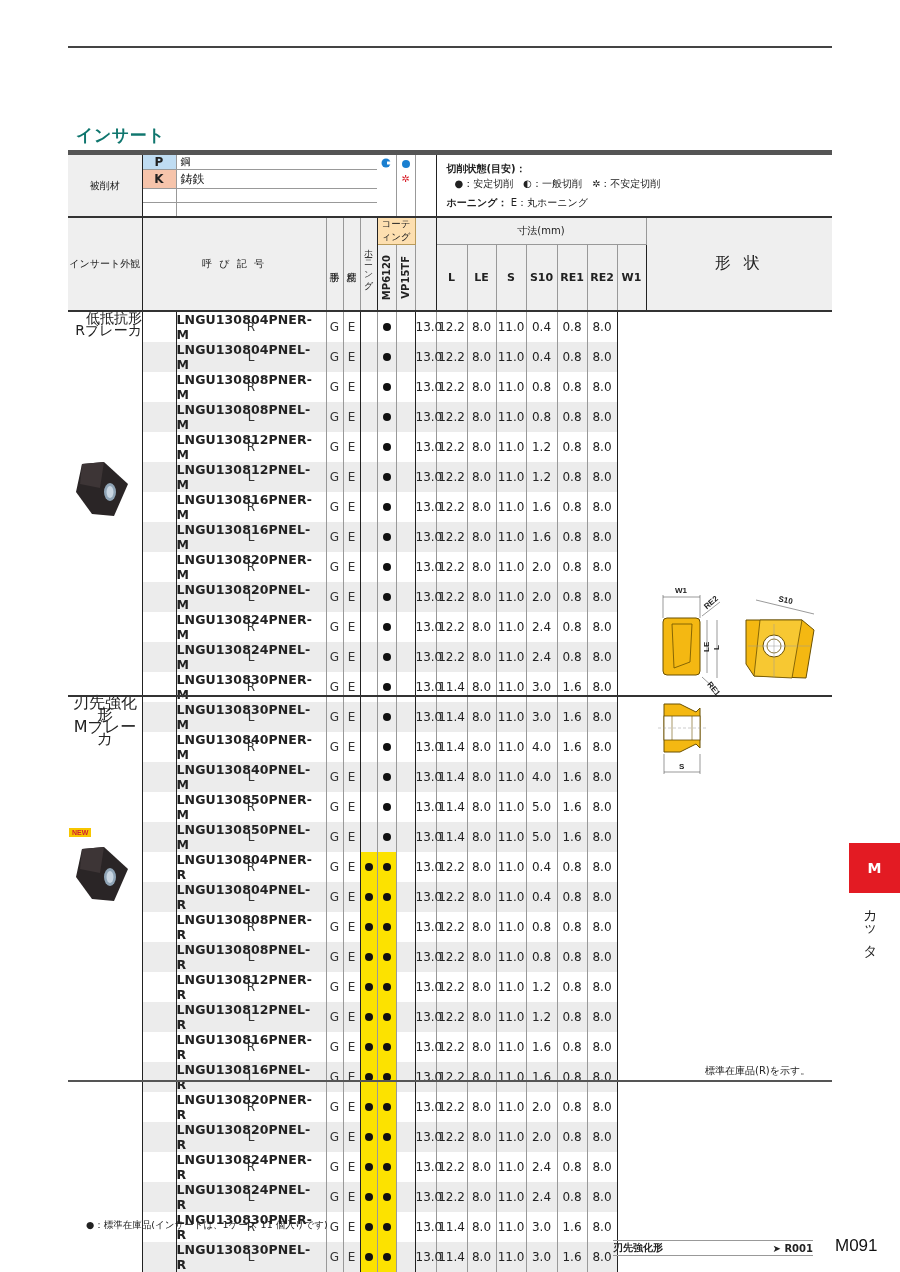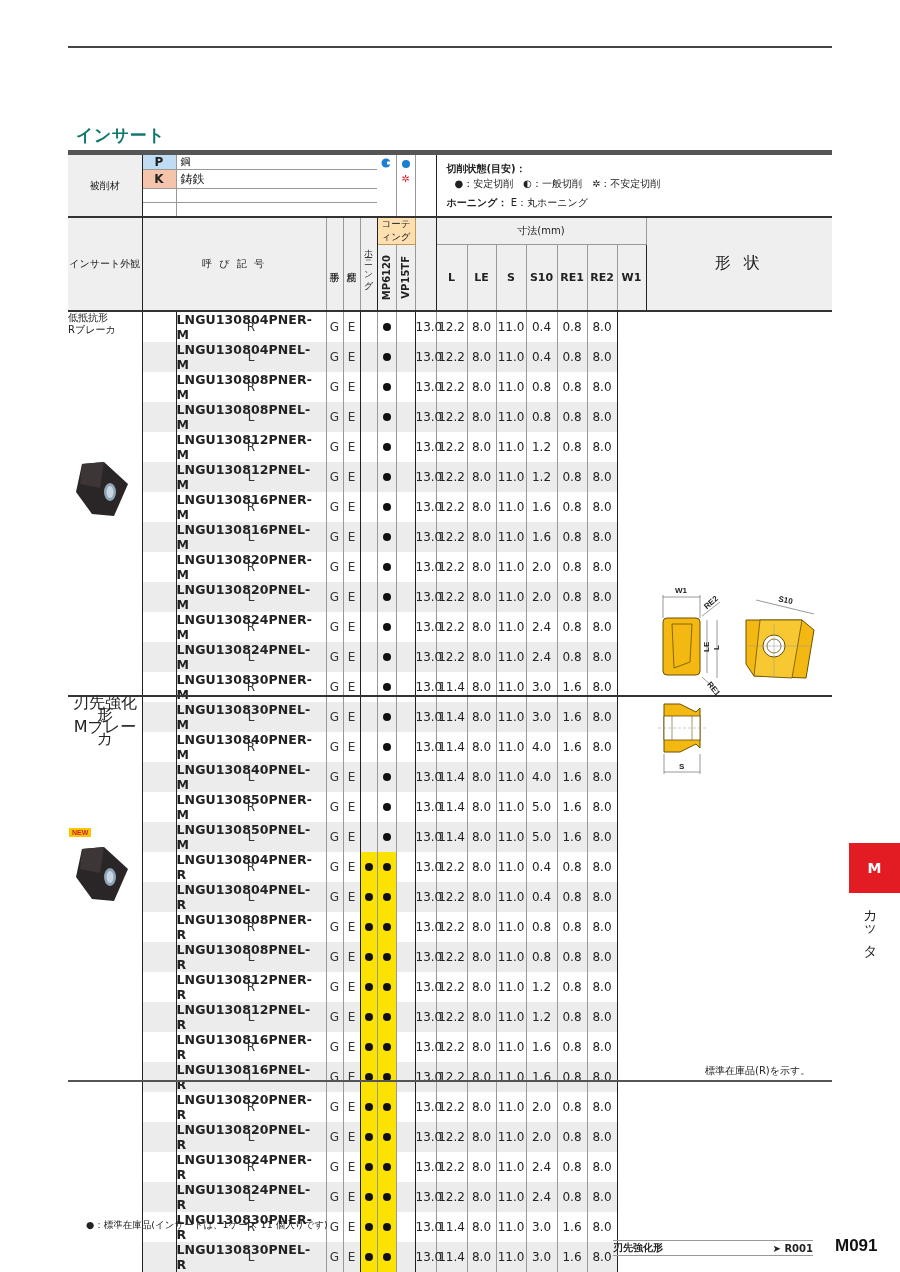--- a/index.html
+++ b/index.html
@@ -36,21 +36,21 @@
   .dot { display: inline-block; width: 8px; height: 8px; border-radius: 50%; background: #111; }
   .dot-blue { display: inline-block; width: 8px; height: 8px; border-radius: 50%; background: #1a7fd0; }
   .insert-photo { position: absolute; width: 58px; height: 62px; }
   .new-badge { position: absolute; left: 69px; top: 828px; background: #f7c600; color: #d2202f; font-size: 7px; font-weight: bold; padding: 1px 3px; font-family: "Liberation Sans", sans-serif; }
   .bottom-rule { position: absolute; left: 68px; top: 1080px; width: 764px; height: 2px; background: #555; }
   .note-right { position: absolute; left: 705px; top: 1064px; font-size: 10px; color: #222; }
   .side-tab { position: absolute; left: 849px; top: 843px; width: 51px; height: 50px; background: #e31b23; color: #fff; font-weight: bold; font-size: 14px; display: flex; align-items: center; justify-content: center; }
   .side-label { position: absolute; left: 862px; top: 900px; writing-mode: vertical-rl; font-size: 14px; color: #222; letter-spacing: 1px; }
   .foot-note { position: absolute; left: 86px; top: 1219px; font-size: 9.5px; color: #222; }
   .foot-ref { position: absolute; left: 613px; top: 1240px; width: 200px; border-top: 1.5px solid #999; border-bottom: 1.5px solid #999; height: 16px; font-size: 10px; font-weight: bold; display: flex; justify-content: space-between; align-items: center; }
-  .page-no { position: absolute; left: 835px; top: 1236px; font-size: 17px; font-weight: bold; color: #111; font-family: "Liberation Sans", sans-serif; }
+  .page-no { position: absolute; left: 835px; top: 1236px; font-size: 17px; font-weight: normal; color: #111; font-family: "Liberation Sans", sans-serif; }
   .diagram { position: absolute; }
 </style>
 </head>
 <body>
 
 <div class="top-rule"></div>
 <div class="section-title">インサート</div>
 
 <div class="table-wrap">
   <div class="thick-top"></div>
@@ -688,21 +688,21 @@
     <td class="dim shade br">11.0</td>
     <td class="dim shade br">3.0</td>
     <td class="dim shade br">1.6</td>
     <td class="dim shade brk">8.0</td>
   </tr>
 
 </tbody>
   </table>
 </div>
 
-<div style="position:absolute;left:68px;top:312px;width:74px;font-size:10px;text-align:left;line-height:12px">
+<div style="position:absolute;left:68px;top:312px;width:74px;font-size:14px;text-align:right;line-height:12px">
   <div>低抵抗形</div>
   <div>Rブレーカ</div>
 </div>
 <div style="position:absolute;left:68px;top:697px;width:74px;font-size:16px;text-align:center;line-height:12px">
   <div>刃先強化形</div>
   <div>Mブレーカ</div>
 </div>
 <div style="position:absolute;left:68px;top:695px;width:764px;height:1.5px;background:#333"></div>
 
 <svg class="insert-photo" style="left:74px;top:458px" viewBox="0 0 58 62">

